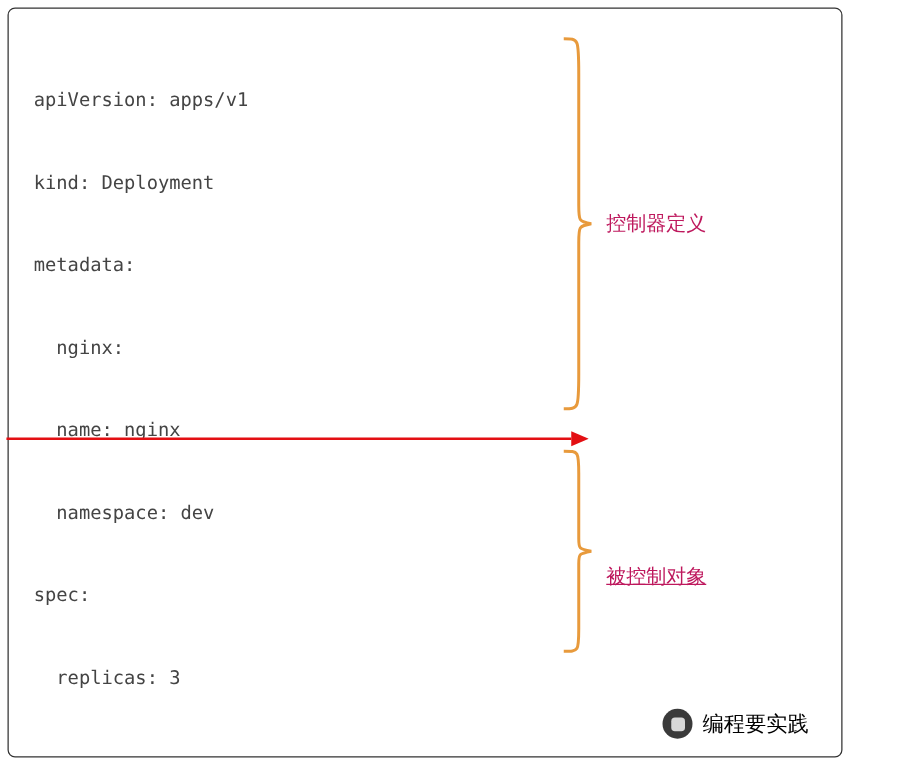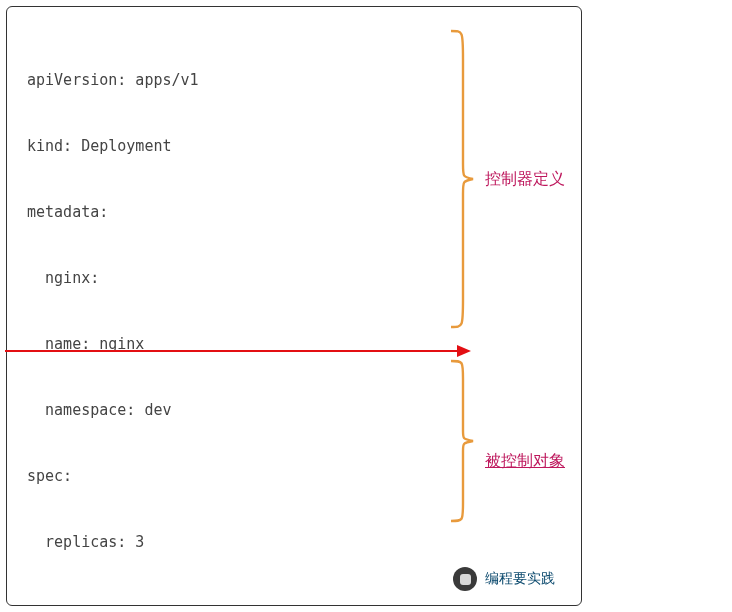--- a/index.html
+++ b/index.html
@@ -7,21 +7,21 @@
     font-family: "Microsoft YaHei", "Segoe UI", Arial, sans-serif;
     background: #fff;
     padding: 6px;
     width: 732px;
     height: 612px;
     position: relative;
   }
   .frame {
     border: 1.5px solid #333;
     border-radius: 6px;
-    width: 576px;
+    width: 668px;
     height: 600px;
     position: relative;
     padding: 18px 0 0 20px;
   }
   .code-block {
     font-family: Consolas, "Microsoft YaHei", monospace;
     font-size: 15px;
     line-height: 22px;
     color: #444;
     white-space: pre;
@@ -58,22 +58,22 @@
     display: flex;
     align-items: center;
     justify-content: center;
   }
   .wm-circle .inner {
     width: 11px; height: 11px;
     border-radius: 3px;
     background: #d8d8d8;
   }
   .wm-text {
-    font-size: 14px;
-    color: #0c4a6e;
+    font-size: 17px;
+    color: #000000;
   }
 </style>
 </head>
 <body>
 
 <div class="frame">
 
   <div class="code-block">
     <div>apiVersion: apps/v1</div>
     <div>kind: Deployment</div>

